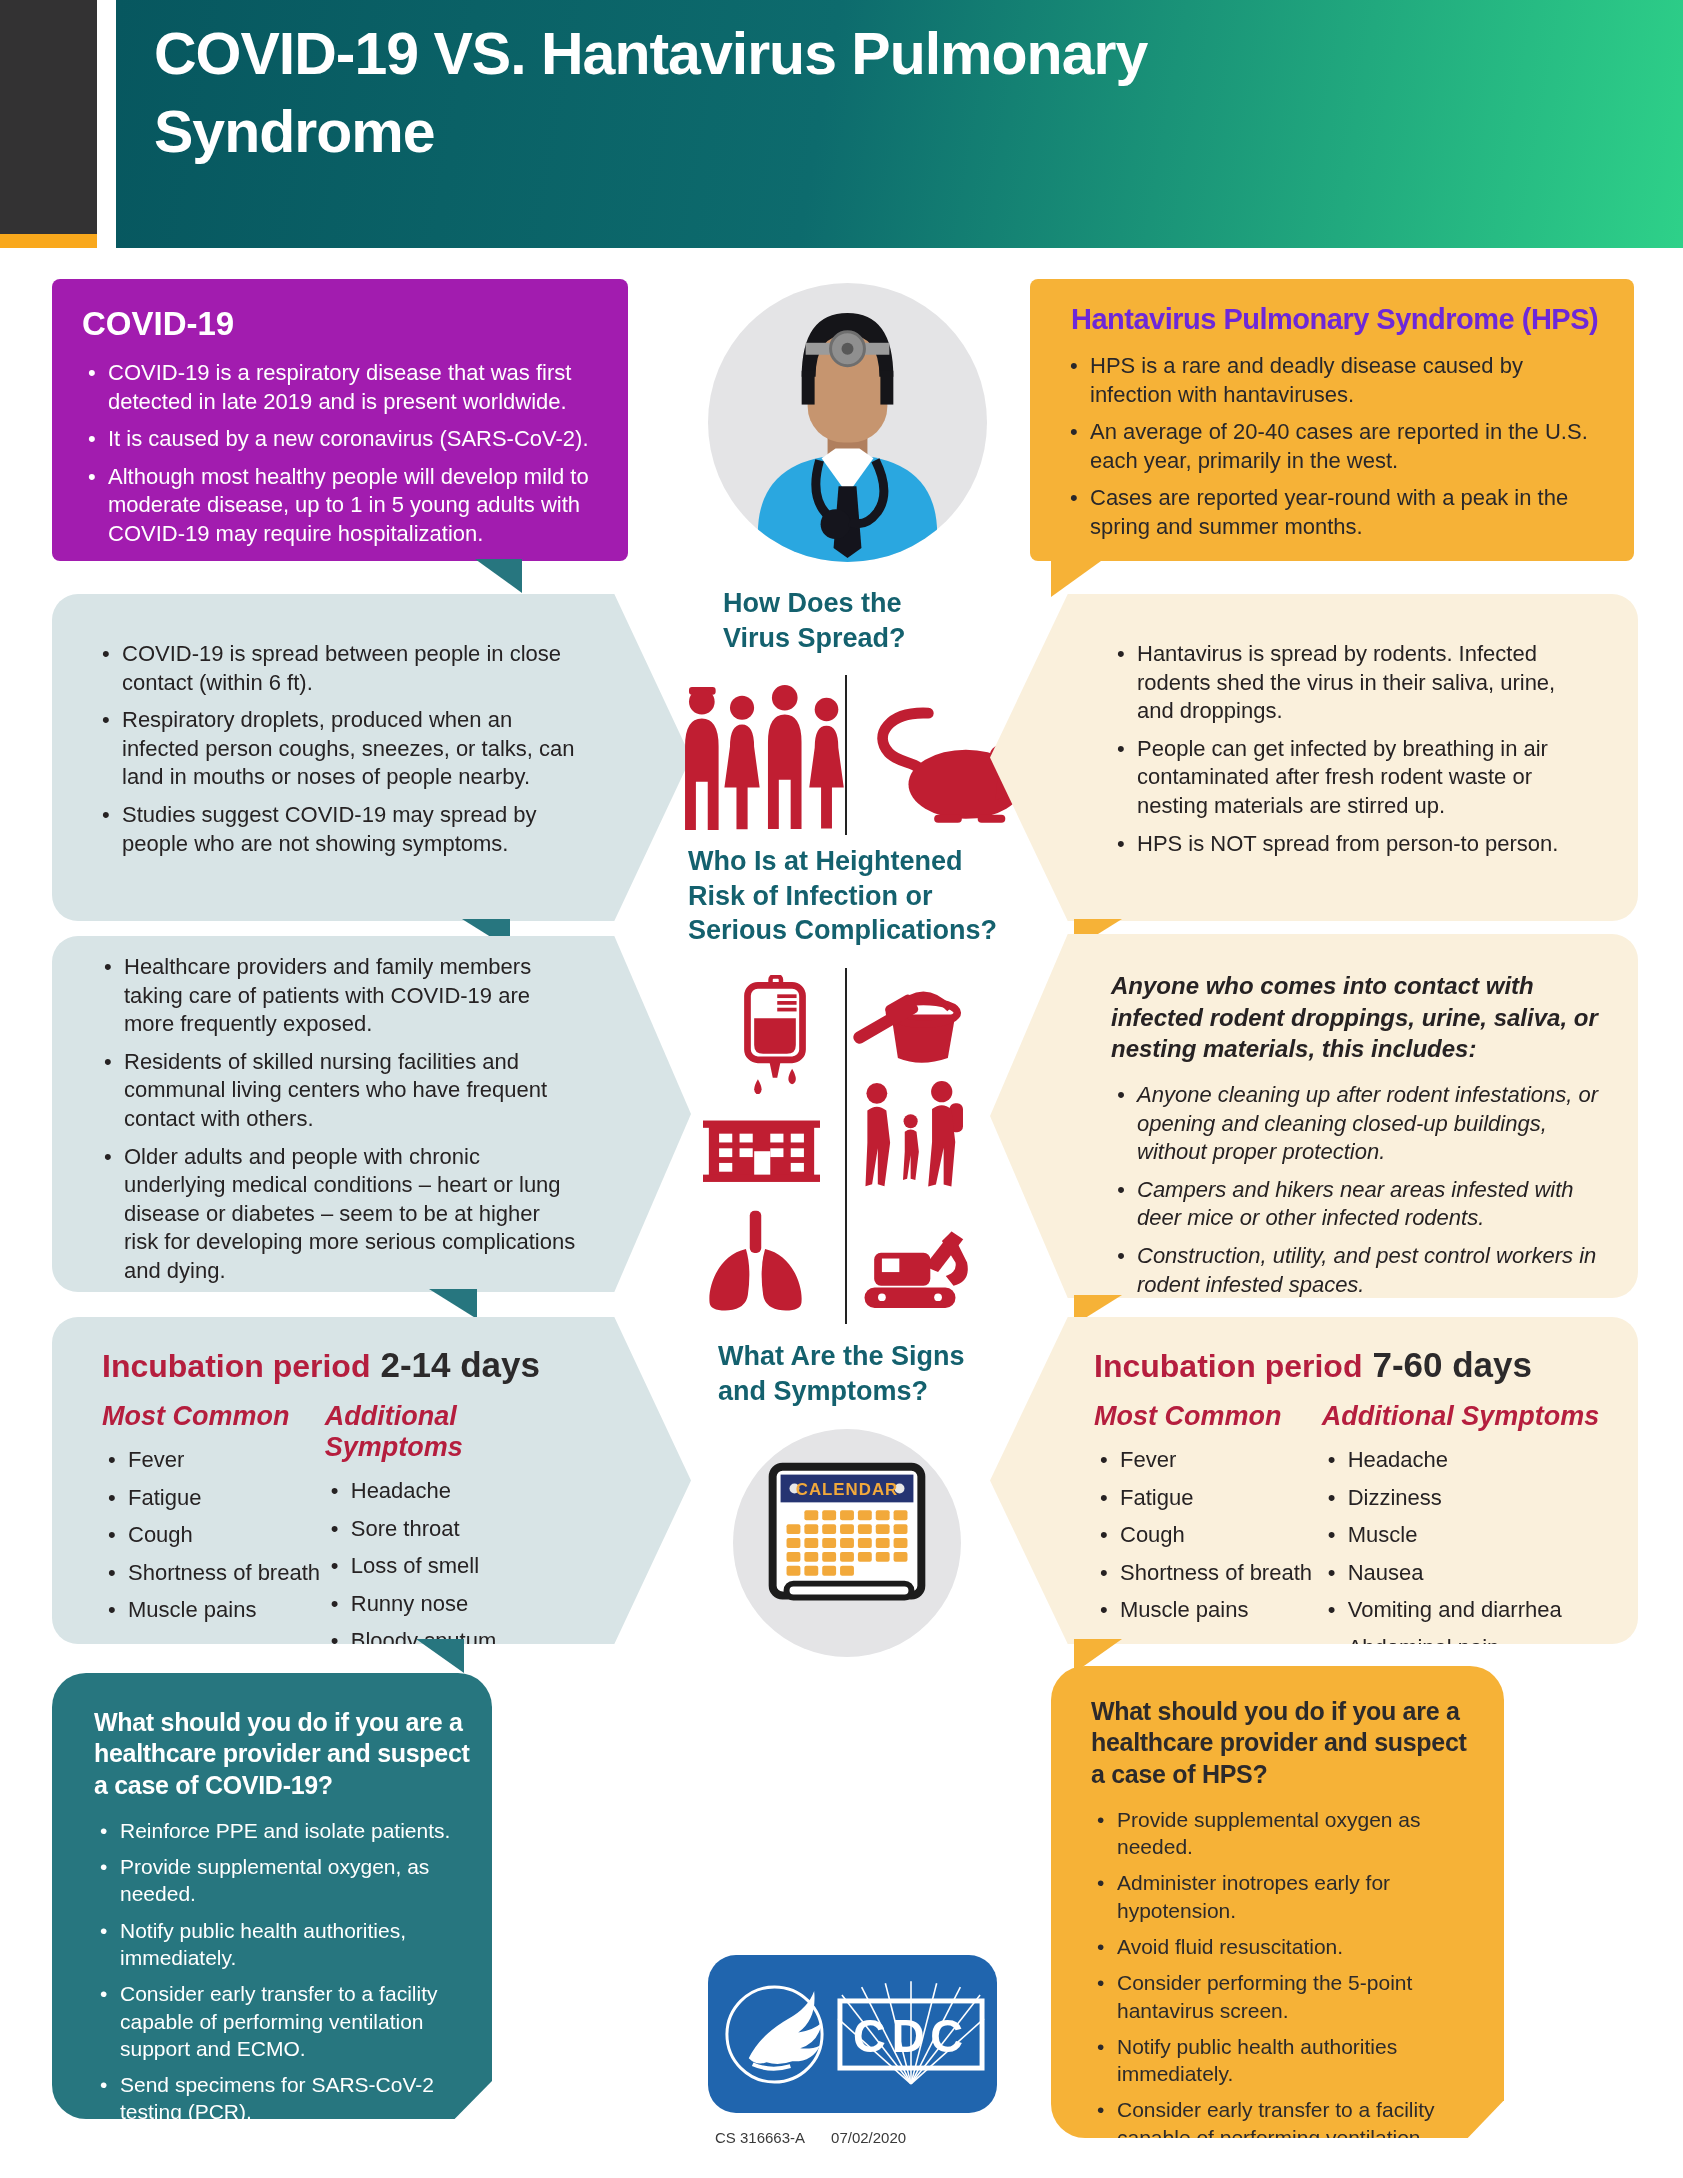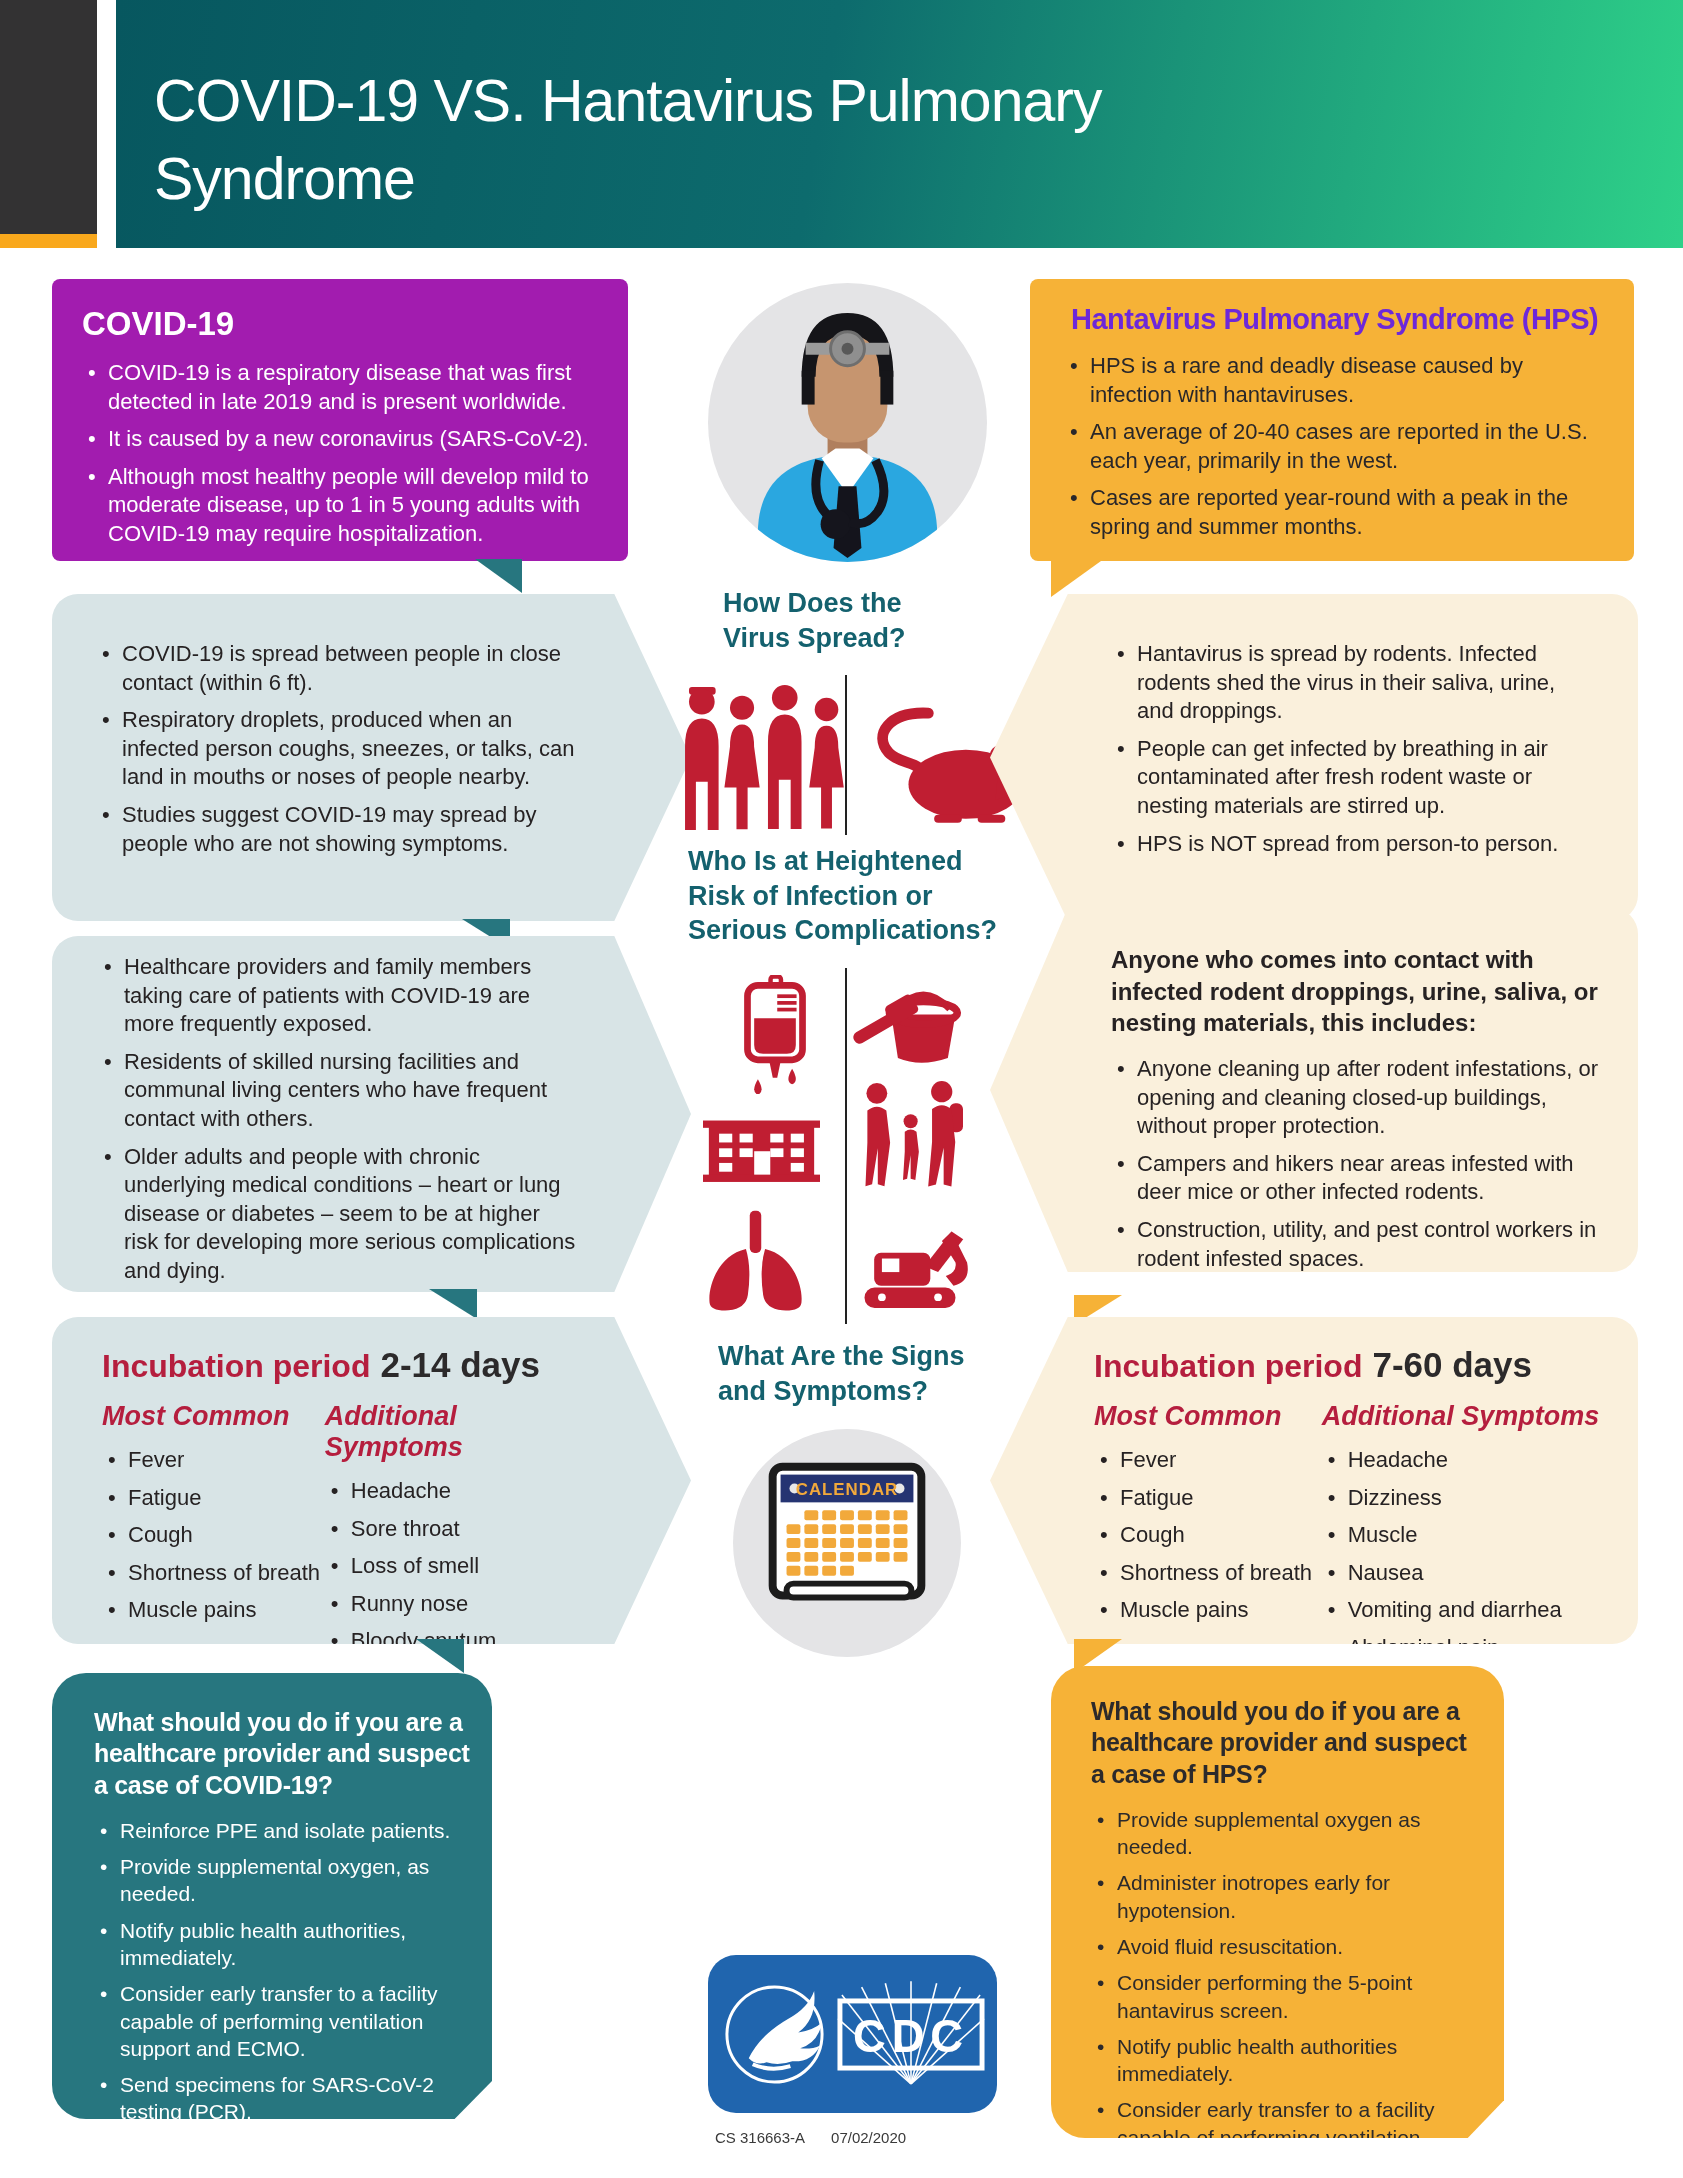--- a/index.html
+++ b/index.html
@@ -5,21 +5,21 @@
   html,body{margin:0;padding:0;background:#fff;}
   .page{position:relative;width:1683px;height:2178px;background:#ffffff;overflow:hidden;
         font-family:"Liberation Sans", sans-serif;color:#262223;}
 
   
   .charcoal-block{position:absolute;left:0;top:0;width:97px;height:234px;background:#333233;}
   .orange-strip{position:absolute;left:0;top:234px;width:97px;height:14px;background:#f9a81c;}
   .header-band{position:absolute;left:116px;top:0;width:1567px;height:248px;
                background:linear-gradient(100deg,#07575f 0%,#0d6b6d 45%,#2ed189 100%);}
   .main-title{position:absolute;left:38px;top:16px;max-width:1109px;color:#fff;
-              font-size:59px;font-weight:normal;line-height:1.32;letter-spacing:-1px;margin-top:47px;}
+              font-size:59px;font-weight:bold;line-height:1.32;letter-spacing:-1px;}
 
   
   .abs{position:absolute;}
   .teal-box{background:#a21caf;color:#fff;border-radius:8px;}
   .orange-box{background:#f6b237;color:#29272a;border-radius:8px;}
   .gray-bubble{background:#d8e4e6;color:#262223;border-radius:26px;
                clip-path:polygon(0 0,88% 0,100% 50%,88% 100%,0 100%);}
   .cream-bubble{background:#faf0dc;color:#262223;border-radius:26px;
                 clip-path:polygon(0 50%,12% 0,100% 0,100% 100%,12% 100%);}
   .teal-bottom{background:#27767f;color:#fff;border-radius:34px;
@@ -234,21 +234,21 @@
   <svg class="abs" style="left:849px;top:1206px;" width="121" height="107" viewBox="0 0 125 110" fill="#c01e32">
     <path d="M78,62 L106,26 L118,34 L92,68 Z"></path>
     <path d="M106,26 L122,58 Q126,78 108,82 L100,72 Q112,68 110,58 L96,36 Z"></path>
     <rect x="26" y="48" width="58" height="34" rx="7"></rect>
     <rect x="34" y="54" width="18" height="14" fill="#ffffff"></rect>
     <rect x="16" y="84" width="94" height="21" rx="10.5"></rect>
     <circle cx="34" cy="94" r="4" fill="#ffffff"></circle>
     <circle cx="92" cy="94" r="4" fill="#ffffff"></circle>
   </svg>
 
-  <div class="abs cream-bubble" style="left:990px;top:908px;width:648px;height:364px;padding:36px 30px 0 121px;box-sizing:border-box;">
+  <div class="abs cream-bubble" style="left:990px;top:934px;width:648px;height:364px;padding:36px 30px 0 121px;box-sizing:border-box;font-style:italic;">
     <div class="risk-h">Anyone who comes into contact with infected rodent droppings, urine, saliva, or nesting materials, this includes:</div>
     <ul class="blist">
       <li>Anyone cleaning up after rodent infestations, or opening and cleaning closed-up buildings, without proper protection.</li>
       <li>Campers and hikers near areas infested with deer mice or other infected rodents.</li>
       <li>Construction, utility, and pest control workers in rodent infested spaces.</li>
     </ul>
   </div>
   <div class="abs tail-orange" style="left:1074px;top:1295px;width:48px;height:30px;"></div>
 
   <div class="q" style="left:718px;top:1339px;width:257px;">What Are the Signs and Symptoms?</div>

